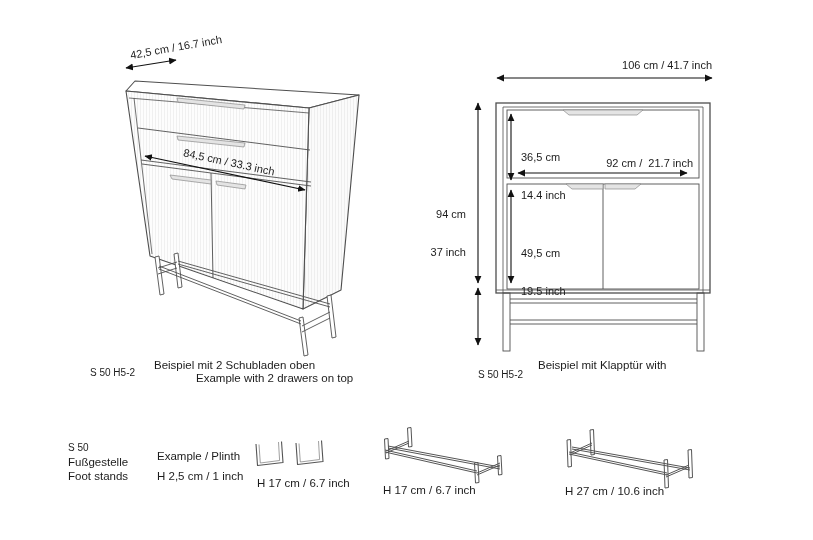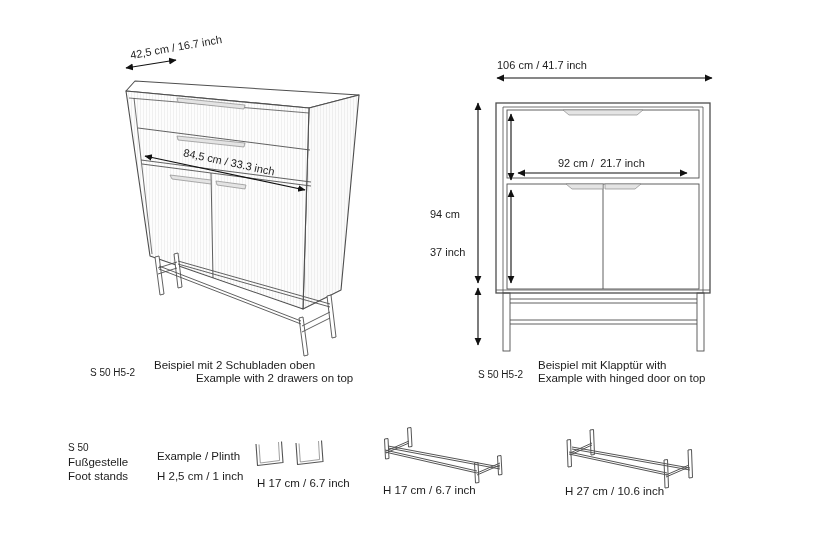--- a/index.html
+++ b/index.html
@@ -2,21 +2,21 @@
 <html><head>
 <meta charset="utf-8">
 <style>
   html,body{margin:0;padding:0;background:#ffffff;}
   .canvas{position:relative;width:813px;height:540px;background:#ffffff;
           font-family:"Liberation Sans",sans-serif;color:#262626;overflow:hidden;}
   .canvas svg{position:absolute;display:block;}
   .dim{position:absolute;font-size:11px;line-height:12px;white-space:pre;color:#1c1c1c;}
   .dim2{position:absolute;font-size:11px;line-height:12.5px;white-space:pre;color:#1c1c1c;}
   .rot{transform-origin:50% 50%;text-align:center;}
-  .center{text-align:left;}
+  .center{text-align:right;}
   .model{position:absolute;font-size:10px;font-weight:normal;white-space:nowrap;color:#1c1c1c;}
   .caption{position:absolute;font-size:11.5px;line-height:12.5px;white-space:nowrap;color:#1c1c1c;}
 </style>
 </head>
 <body>
 
 <div class="canvas">
 
   <svg style="left:85px;top:28px;" width="300" height="340" viewBox="0 0 300 340">
     <defs>
@@ -124,27 +124,34 @@
   </svg>
 
   <div class="dim center" style="left:497px;top:59px;width:215px;">106 cm / 41.7 inch</div>
 
   <div class="dim2 center" style="left:430px;top:183px;width:36px;">
     <div>94 cm</div>
     <div>37 inch</div>
   </div>
 
 
+  <div class="dim2" style="left:521px;top:126px;">
+    <div>36,5 cm</div>
+    <div>14.4 inch</div>
+  </div>
 
   <div class="dim center" style="left:558px;top:157px;width:135px;">92 cm /  21.7 inch</div>
 
+  <div class="dim2" style="left:521px;top:222px;">
+    <div>49,5 cm</div>
+    <div>19.5 inch</div>
+  </div>
 
   <div class="model" style="left:478px;top:369px;">S 50 H5-2</div>
   <div class="caption" style="left:538px;top:359px;">Beispiel mit Klapptür with</div>
-  <div class="caption" style="left:538px;top:372px;">Example with hinged door on top</div>
 
   <div class="model" style="left:68px;top:442px;">S 50</div>
   <div class="caption" style="left:68px;top:456px;">Fußgestelle</div>
   <div class="caption" style="left:68px;top:470px;">Foot stands</div>
 
   <div class="caption" style="left:157px;top:450px;">Example / Plinth</div>
   <div class="caption" style="left:157px;top:470px;">H 2,5 cm / 1 inch</div>
 
   <svg style="left:252px;top:439px;" width="85" height="36" viewBox="0 0 85 36">
     <g stroke="#555" stroke-width="1.1" fill="none" stroke-linejoin="round">

